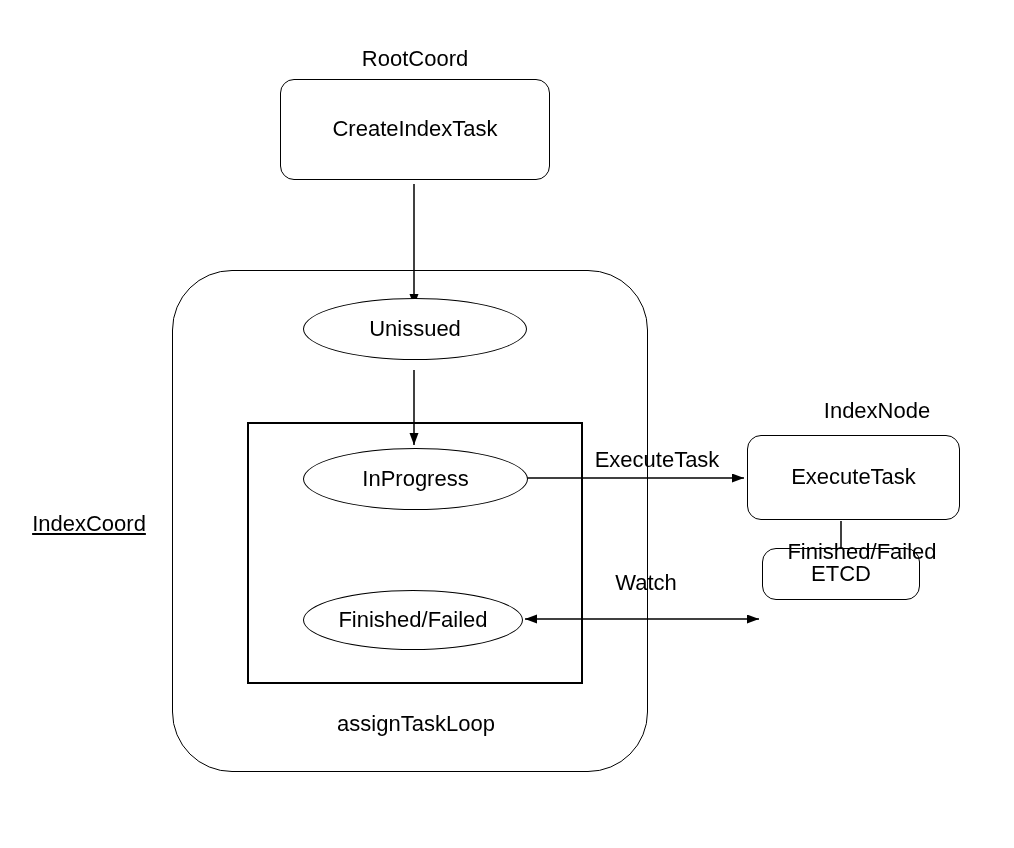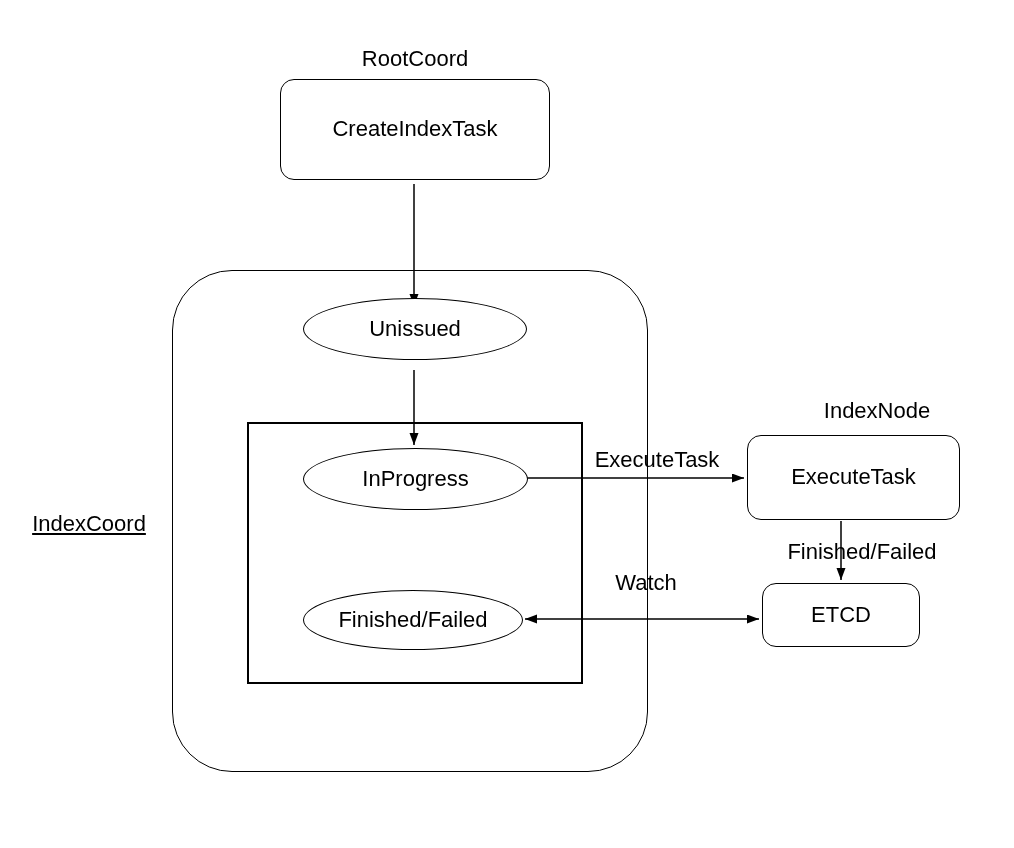--- a/index.html
+++ b/index.html
@@ -97,25 +97,26 @@
   </div>
 
   <div class="node ellipse" style="left:303px; top:590px; width:220px; height:60px;">
     <span>Finished/Failed</span>
   </div>
 
   <div class="node rounded-box" style="left:747px; top:435px; width:213px; height:85px;">
     <span>ExecuteTask</span>
   </div>
 
-  <div class="node rounded-box" style="left:762px; top:583px; width:158px; height:64px;align-items:center;">
+  <div class="node rounded-box" style="left:762px; top:548px; width:158px; height:52px;align-items:center;">
     <span>ETCD</span>
   </div>
 
   <div class="free-label" style="left:415px; top:46px;">RootCoord</div>
   <div class="free-label" style="left:89px; top:511px;text-decoration:underline;">IndexCoord</div>
   <div class="free-label" style="left:849px; top:398px;margin-left:28px;">IndexNode</div>
+  <div class="free-label" style="left:416px; top:711px;">assignTaskLoop</div>
 
   <div class="free-label" style="left:657px; top:447px;">ExecuteTask</div>
   <div class="free-label" style="left:646px; top:570px;">Watch</div>
   <div class="free-label" style="left:862px; top:539px;">Finished/Failed</div>
 
 </div>
 
 </body></html>

